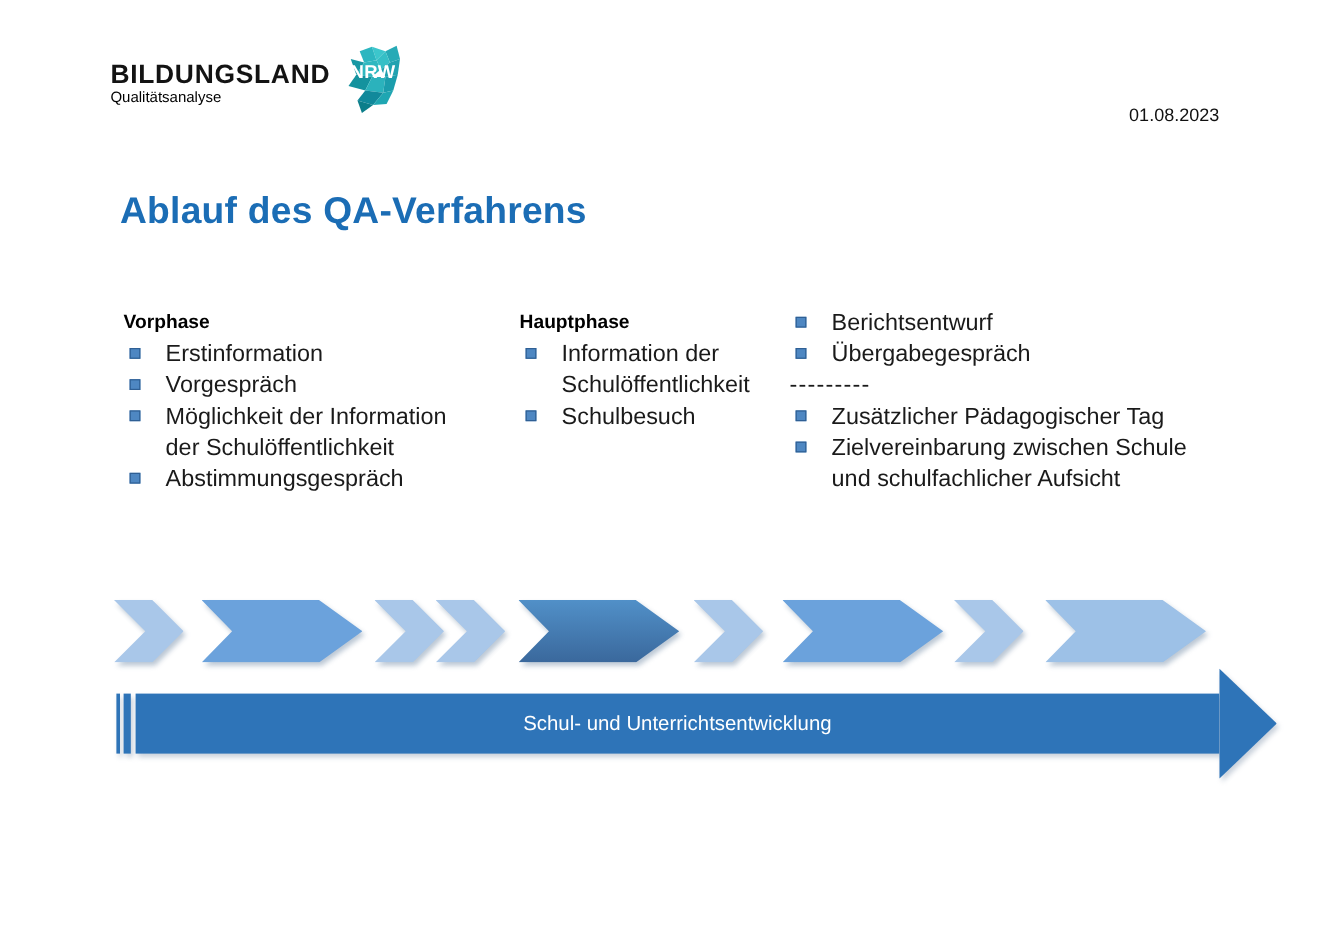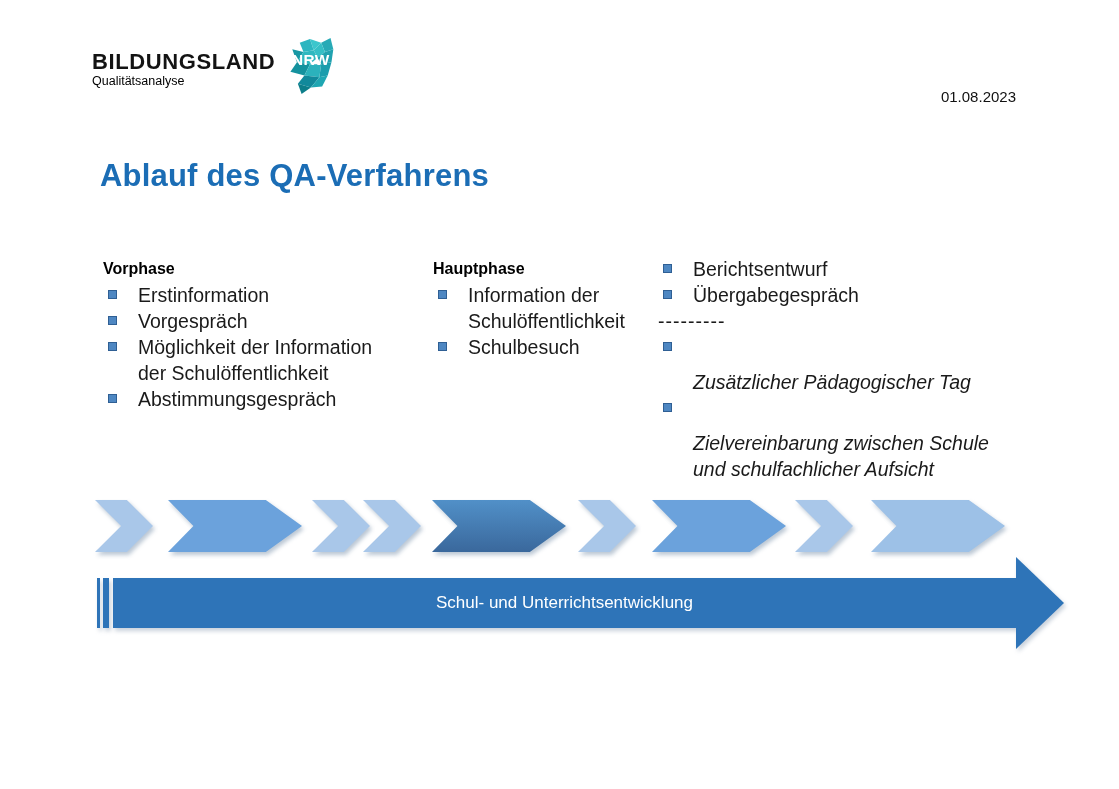--- a/index.html
+++ b/index.html
@@ -26,21 +26,21 @@
   .phase{position:absolute;top:256px;font-size:19.5px;line-height:26px;}
   .phase-1{left:103px;width:305px;}
   .phase-2{left:400px;width:250px;margin-left:33px;}
   .phase-3{left:658px;width:392px;}
   .phase h3{margin:0;font-size:16px;line-height:26px;font-weight:bold;color:#000;}
   .bullet-row{display:flex;align-items:flex-start;padding-left:5px;gap:11px;}
   .bullet{flex:none;width:9px;height:9px;margin-top:8px;margin-right:10px;
           background:var(--bullet-color,#4e87c2);border:1px solid var(--bullet-border,#2f5f94);
           box-sizing:border-box;}
   .bullet-text{white-space:pre-line;}
-  .italic .bullet-text{font-style:italic;margin-top:35px;}
+  .italic .bullet-text{}
   .separator{line-height:26px;letter-spacing:1px;color:#1a1a1a;}
 
   
   .timeline{position:absolute;left:0;top:500px;width:1119px;height:52px;}
   .arrow-wrap{position:absolute;top:0;filter:drop-shadow(2px 3px 2px rgba(105,130,160,.45));}
   .arrow{height:52px;}
   .arrow.small{width:58px;
     clip-path:polygon(0% 0%,55% 0%,100% 50%,55% 100%,0% 100%,45% 50%);}
   .arrow.large{width:134px;
     clip-path:polygon(0% 0%,73% 0%,100% 50%,73% 100%,0% 100%,19% 50%);}

